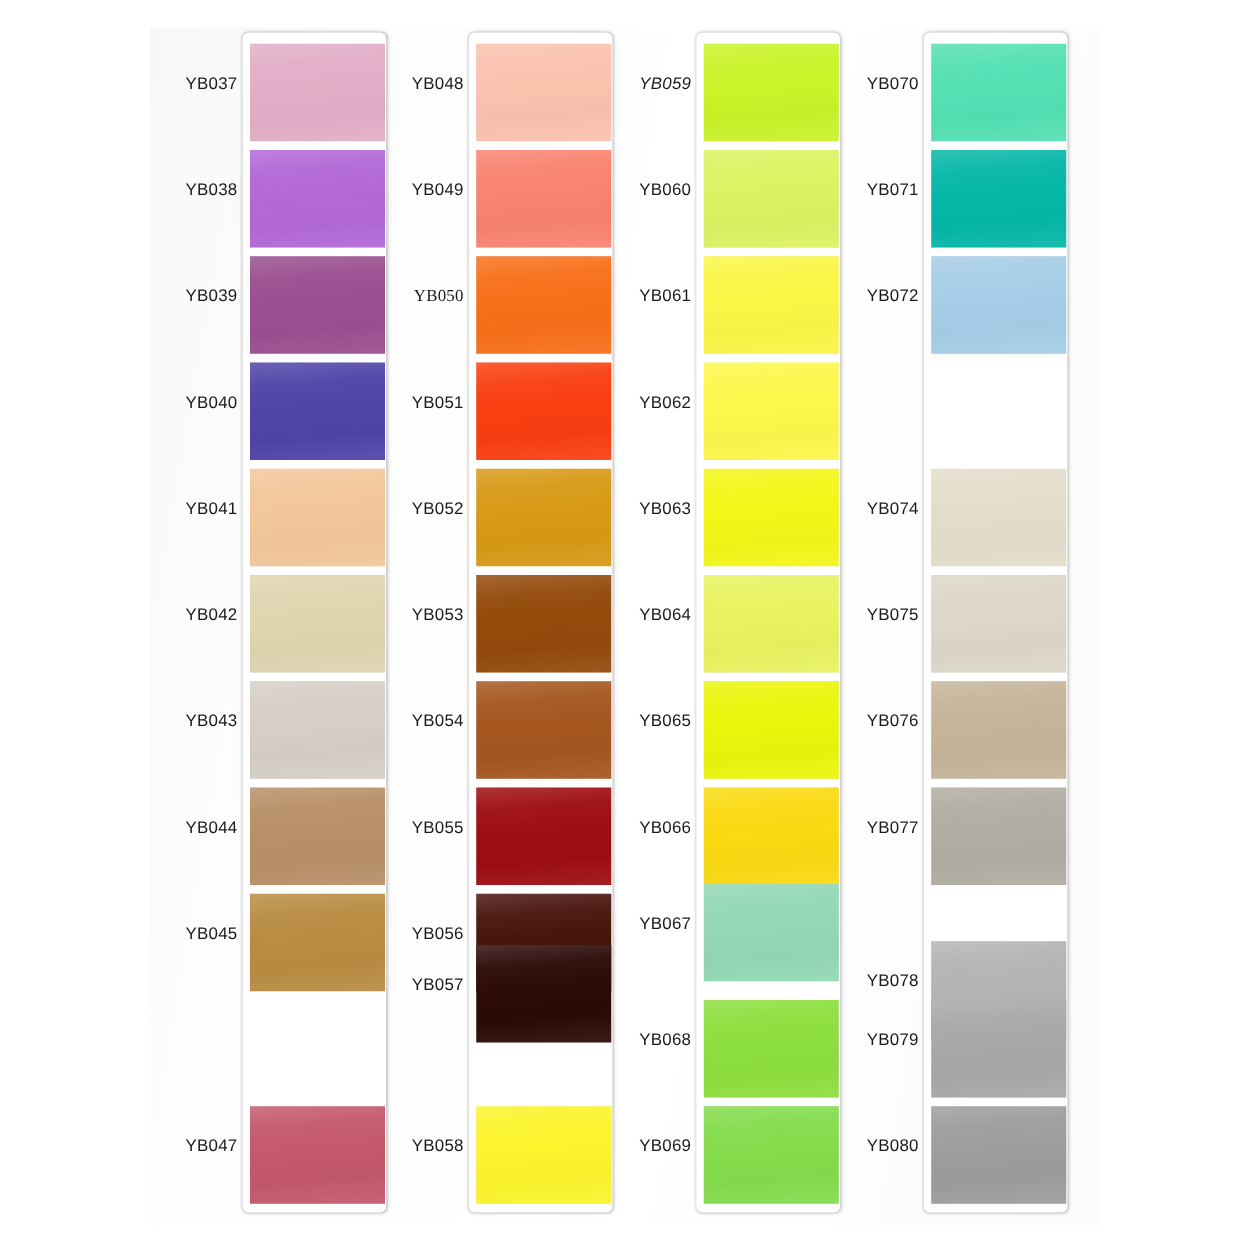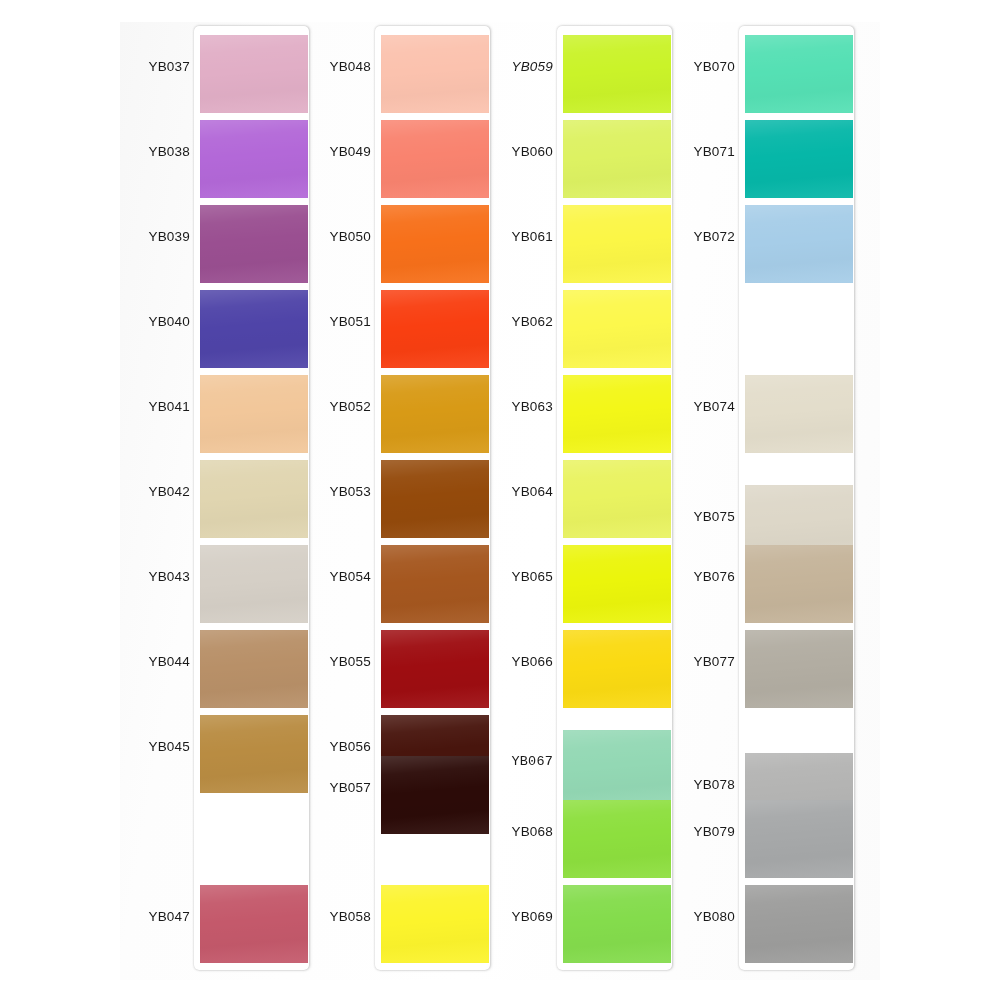--- a/index.html
+++ b/index.html
@@ -145,21 +145,21 @@
       <div class="col" style="left: 301px;">
         <div class="strip"></div>
         <div class="row" style="top: 35px;">
           <div class="label">YB048</div>
           <div class="swatch" style="background-color: rgb(251, 194, 174);"></div>
         </div>
         <div class="row" style="top: 120px;">
           <div class="label">YB049</div>
           <div class="swatch" style="background-color: rgb(249, 131, 111);"></div>
         </div>
-        <div class="row" style="top: 205px;">
+        <div class="row" style="top: 205px; font-family: Liberation Serif, serif;">
           <div class="label">YB050</div>
           <div class="swatch" style="background-color: rgb(247, 112, 26);"></div>
         </div>
         <div class="row" style="top: 290px;">
           <div class="label">YB051</div>
           <div class="swatch" style="background-color: rgb(249, 63, 17);"></div>
         </div>
         <div class="row" style="top: 375px;">
           <div class="label">YB052</div>
           <div class="swatch" style="background-color: rgb(216, 154, 22);"></div>
@@ -216,21 +216,21 @@
           <div class="swatch" style="background-color: rgb(233, 243, 96);"></div>
         </div>
         <div class="row" style="top: 545px;">
           <div class="label">YB065</div>
           <div class="swatch" style="background-color: rgb(235, 245, 11);"></div>
         </div>
         <div class="row" style="top: 630px;">
           <div class="label">YB066</div>
           <div class="swatch" style="background-color: rgb(250, 218, 18);"></div>
         </div>
-        <div class="row" style="top: 730px; font-family: Liberation Mono, monospace;">
+        <div class="row" style="top: 707px;">
           <div class="label">YB067</div>
           <div class="swatch" style="background-color: rgb(147, 216, 180);"></div>
         </div>
         <div class="row" style="top: 800px;">
           <div class="label">YB068</div>
           <div class="swatch" style="background-color: rgb(141, 223, 62);"></div>
         </div>
         <div class="row" style="top: 885px;">
           <div class="label">YB069</div>
           <div class="swatch" style="background-color: rgb(132, 220, 76);"></div>
@@ -247,21 +247,21 @@
           <div class="swatch" style="background-color: rgb(6, 183, 168);"></div>
         </div>
         <div class="row" style="top: 205px;">
           <div class="label">YB072</div>
           <div class="swatch" style="background-color: rgb(166, 205, 232);"></div>
         </div>
         <div class="row" style="top: 375px;">
           <div class="label">YB074</div>
           <div class="swatch" style="background-color: rgb(227, 221, 203);"></div>
         </div>
-        <div class="row" style="top: 485px;">
+        <div class="row" style="top: 460px;">
           <div class="label">YB075</div>
           <div class="swatch" style="background-color: rgb(221, 215, 200);"></div>
         </div>
         <div class="row" style="top: 545px;">
           <div class="label">YB076</div>
           <div class="swatch" style="background-color: rgb(197, 180, 154);"></div>
         </div>
         <div class="row" style="top: 630px;">
           <div class="label">YB077</div>
           <div class="swatch" style="background-color: rgb(178, 173, 162);"></div>

